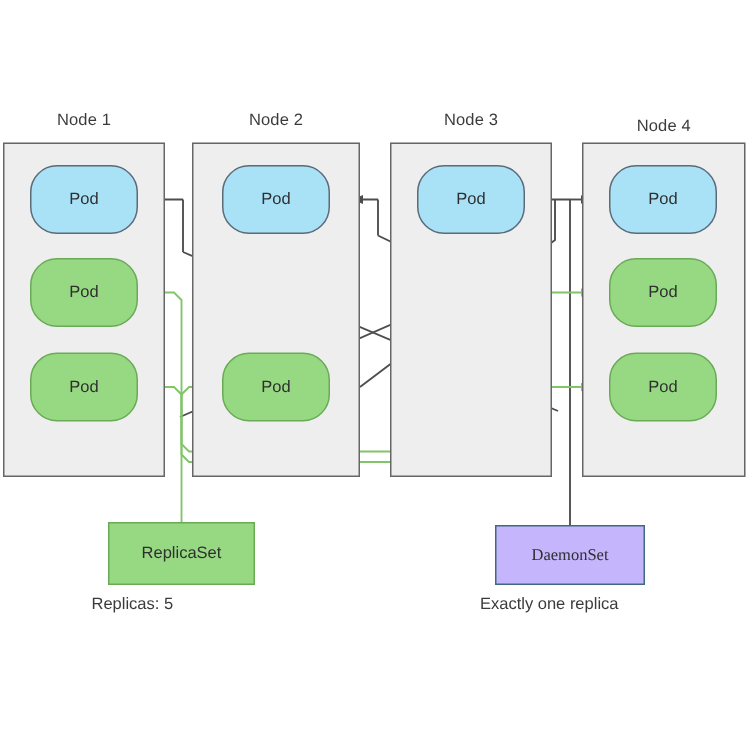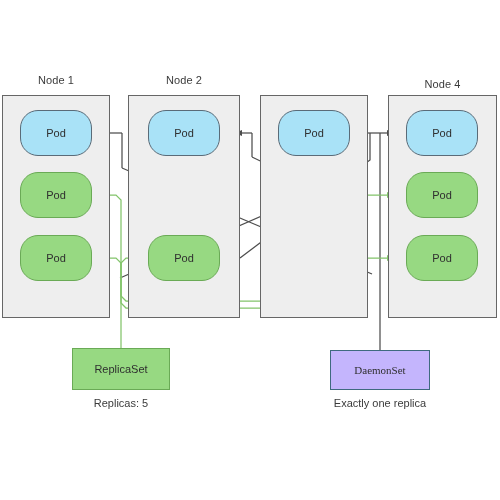--- a/index.html
+++ b/index.html
@@ -73,21 +73,21 @@
   }
   .ctrl-blue {
     background: #c4b5fd;
     border: 1.4px solid #3f6a80;
     font-family: Liberation Serif, serif;
   }
   .caption {
     position: absolute;
     font-size: 11px;
     color: #3b3b3b;
-    text-align: center;
+    text-align: left;
     line-height: 14px;
     white-space: pre-line;
   }
 </style>
 </head>
 <body>
 
 <div id="canvas">
 
   <svg id="wires" viewBox="0 0 500 500" xmlns="http://www.w3.org/2000/svg">
@@ -148,20 +148,21 @@
   <div class="node-box" style="left:2px; top:95px; width:108px; height:223px;"></div>
   <div class="pod pod-blue" style="left:20px; top:110px; width:72px; height:46px;">Pod</div>
   <div class="pod pod-green" style="left:20px; top:172px; width:72px; height:46px;">Pod</div>
   <div class="pod pod-green" style="left:20px; top:235px; width:72px; height:46px;">Pod</div>
 
   <div class="node-label" style="left:128px; top:74px; width:112px;">Node 2</div>
   <div class="node-box" style="left:128px; top:95px; width:112px; height:223px;"></div>
   <div class="pod pod-blue" style="left:148px; top:110px; width:72px; height:46px;">Pod</div>
   <div class="pod pod-green" style="left:148px; top:235px; width:72px; height:46px;">Pod</div>
 
+  <div class="node-label" style="left:260px; top:74px; width:108px;">Node 3</div>
   <div class="node-box" style="left:260px; top:95px; width:108px; height:223px;"></div>
   <div class="pod pod-blue" style="left:278px; top:110px; width:72px; height:46px;">Pod</div>
 
   <div class="node-label" style="left:388px; top:78px; width:109px;">Node 4</div>
   <div class="node-box" style="left:388px; top:95px; width:109px; height:223px;"></div>
   <div class="pod pod-blue" style="left:406px; top:110px; width:72px; height:46px;">Pod</div>
   <div class="pod pod-green" style="left:406px; top:172px; width:72px; height:46px;">Pod</div>
   <div class="pod pod-green" style="left:406px; top:235px; width:72px; height:46px;">Pod</div>
 
   <div class="ctrl ctrl-green" style="left:72px; top:348px; width:98px; height:42px;">ReplicaSet</div>

